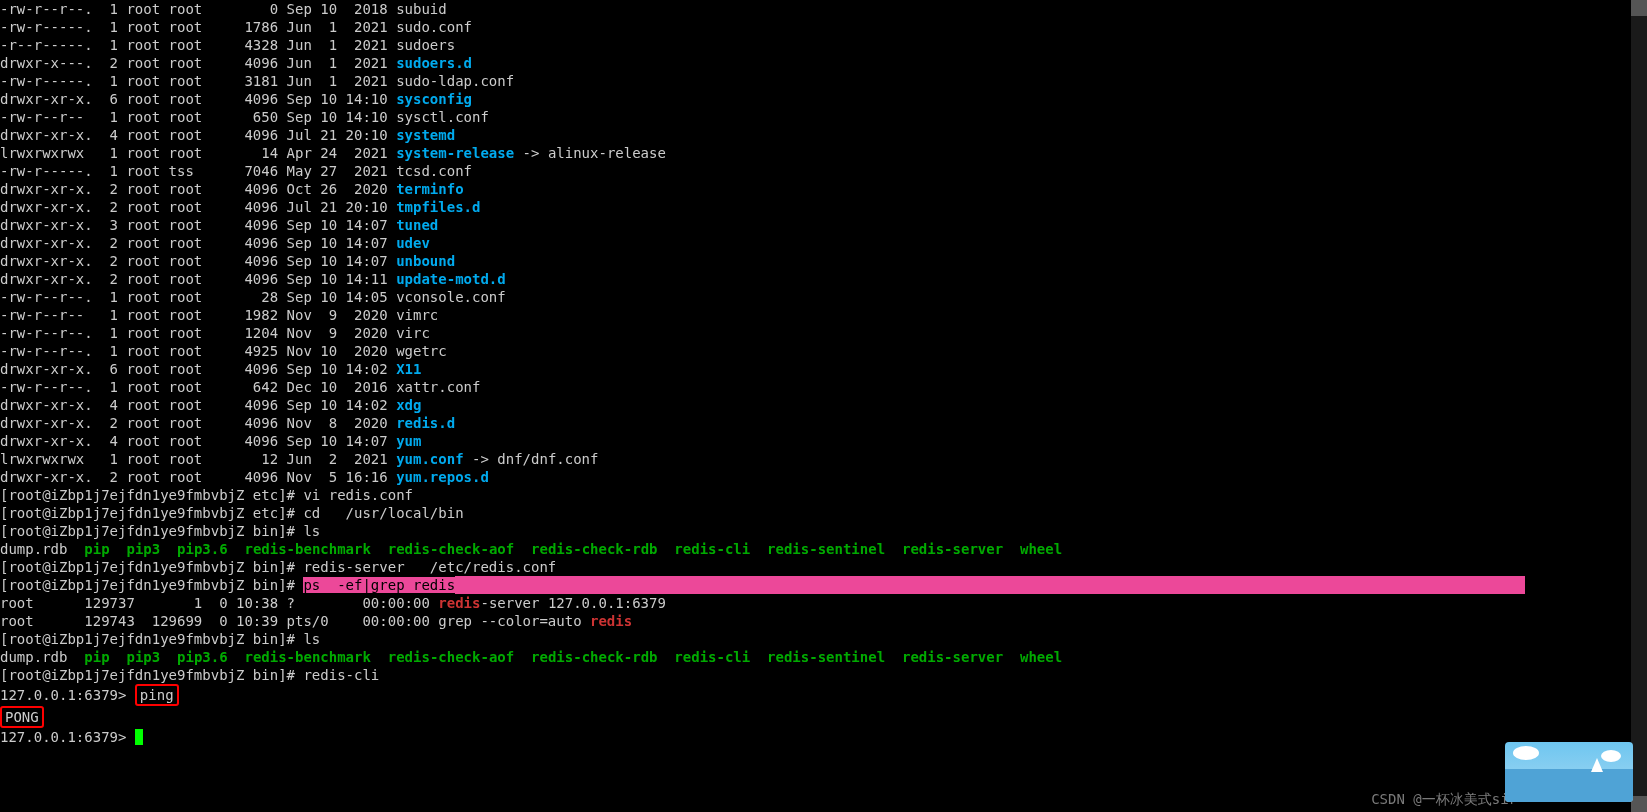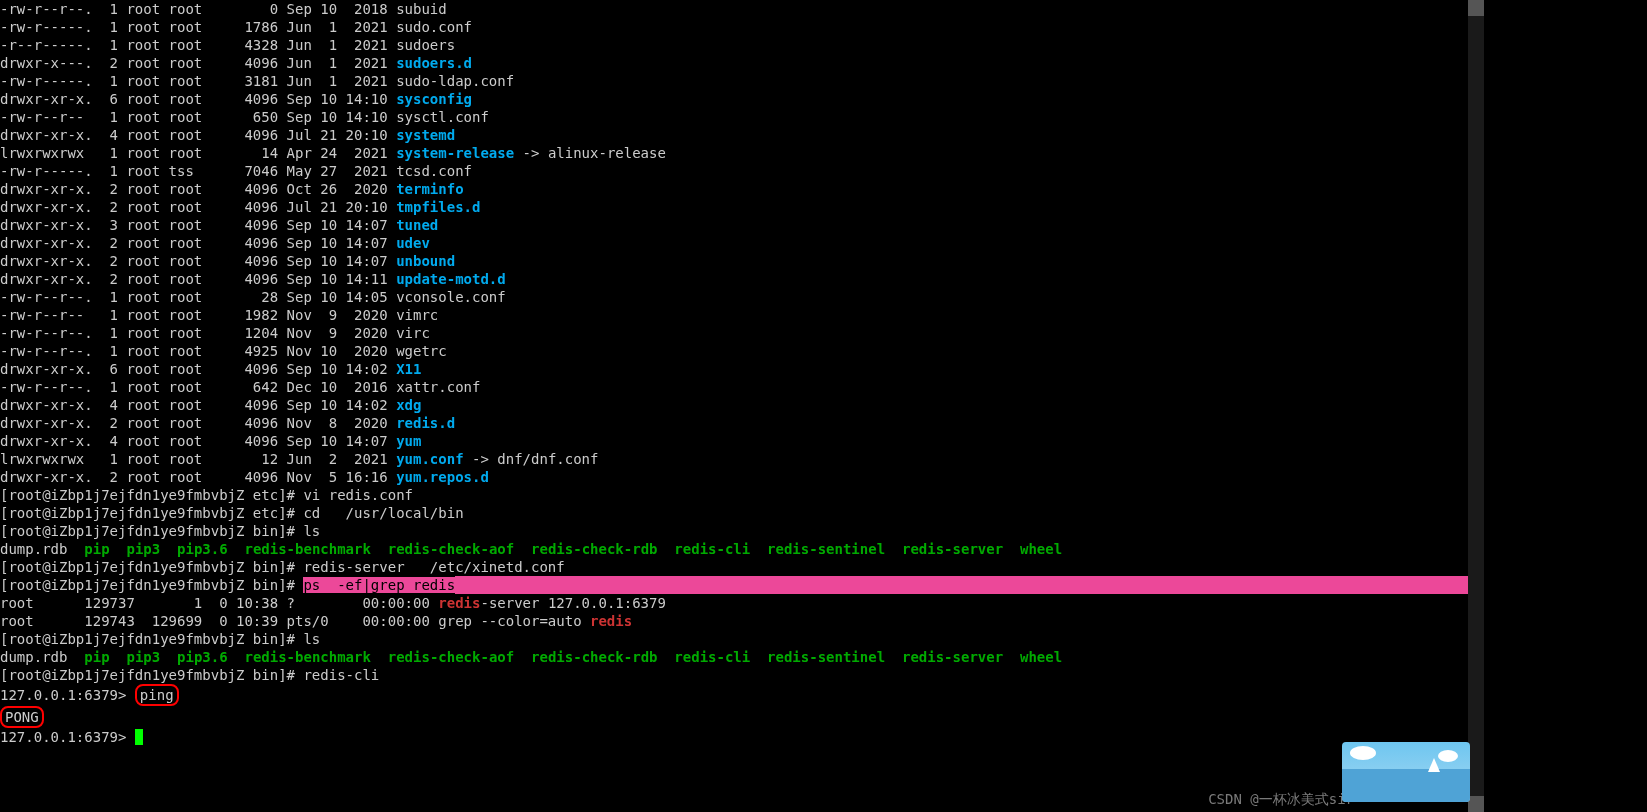--- a/index.html
+++ b/index.html
@@ -1,25 +1,25 @@
 <!DOCTYPE html>
 <html><head>
 <meta charset="utf-8">
 <style>
   html,body{margin:0;padding:0;background:#000;color:#ccc;font-family:Consolas,Menlo,monospace;font-size:14px;line-height:18px;overflow:hidden}
-  .terminal{position:relative;width:1484px;height:812px;overflow:hidden}
+  .terminal{position:relative;width:1647px;height:812px;overflow:hidden}
   .line{white-space:pre}
   .dir{color:#00aaee;font-weight:bold}
   .file{color:#ccc}
   .link{color:#00aaee;font-weight:bold}
   .exec{color:#00aa00;font-weight:bold}
   .match{color:#cc3333;font-weight:bold}
   .inverse{background:#ec4899;color:#000}
   .cursor{display:inline-block;width:8px;height:16px;background:#00ff00;vertical-align:text-bottom}
-  .red-box{border:2px solid #ff0000;border-radius:8px;padding:0 3px;display:inline-block}
+  .red-box{border:2px solid #ff0000;border-radius:3px;padding:0 3px;display:inline-block}
   .scrollbar{position:absolute;right:0;top:0;width:16px;height:100%;background:#1a1a1a}
   .scroll-thumb{position:absolute;right:0;width:16px;background:#555}
   .watermark{position:absolute;right:130px;bottom:4px;color:#888;font-size:14px;opacity:.9}
   .badge{position:absolute;right:14px;bottom:10px;width:128px;height:60px;background:linear-gradient(#6ec6f0,#a6d8f2);border-radius:4px;overflow:hidden}
   .badge .sea{position:absolute;bottom:0;left:0;right:0;height:55%;background:#4fa3d6}
   .badge .cloud{position:absolute;background:#fff;border-radius:50%}
   .badge .c1{width:26px;height:14px;top:4px;left:8px}
   .badge .c2{width:20px;height:12px;top:8px;right:12px}
   .badge .boat{position:absolute;bottom:30px;right:30px;width:0;height:0;border-left:6px solid transparent;border-right:6px solid transparent;border-bottom:14px solid #fff}
 </style>
@@ -56,21 +56,21 @@
       <div class="line">lrwxrwxrwx   1 root root       12 Jun  2  2021 <span class="link">yum.conf</span> -&gt; <span>dnf/dnf.conf</span></div>
       <div class="line">drwxr-xr-x.  2 root root     4096 Nov  5 16:16 <span class="dir">yum.repos.d</span></div>
     </div>
 
   <div class="line"><span>[root@iZbp1j7ejfdn1ye9fmbvbjZ etc]# </span><span>vi redis.conf</span></div>
   <div class="line"><span>[root@iZbp1j7ejfdn1ye9fmbvbjZ etc]# </span><span>cd   /usr/local/bin</span></div>
   <div class="line"><span>[root@iZbp1j7ejfdn1ye9fmbvbjZ bin]# </span><span>ls</span></div>
 
   <div class="line"><span>dump.rdb</span>  <span class="exec">pip</span>  <span class="exec">pip3</span>  <span class="exec">pip3.6</span>  <span class="exec">redis-benchmark</span>  <span class="exec">redis-check-aof</span>  <span class="exec">redis-check-rdb</span>  <span class="exec">redis-cli</span>  <span class="exec">redis-sentinel</span>  <span class="exec">redis-server</span>  <span class="exec">wheel</span></div>
 
-  <div class="line"><span>[root@iZbp1j7ejfdn1ye9fmbvbjZ bin]# </span><span>redis-server   /etc/xinetd.conf</span></div>
+  <div class="line"><span>[root@iZbp1j7ejfdn1ye9fmbvbjZ bin]# </span><span>redis-server   /etc/redis.conf</span></div>
   <div class="line"><span>[root@iZbp1j7ejfdn1ye9fmbvbjZ bin]# </span><span class="inverse">ps  -ef|grep redis</span><span class="inverse" style="display:inline-block;width:1070px">&nbsp;</span></div>
 
   <div class="line"><span>root      129737       1  0 10:38 ?        00:00:00 </span><span class="match">redis</span><span>-server 127.0.0.1:6379</span></div>
   <div class="line"><span>root      129743  129699  0 10:39 pts/0    00:00:00 grep --color=auto </span><span class="match">redis</span></div>
 
   <div class="line"><span>[root@iZbp1j7ejfdn1ye9fmbvbjZ bin]# </span><span>ls</span></div>
   <div class="line"><span>dump.rdb</span>  <span class="exec">pip</span>  <span class="exec">pip3</span>  <span class="exec">pip3.6</span>  <span class="exec">redis-benchmark</span>  <span class="exec">redis-check-aof</span>  <span class="exec">redis-check-rdb</span>  <span class="exec">redis-cli</span>  <span class="exec">redis-sentinel</span>  <span class="exec">redis-server</span>  <span class="exec">wheel</span></div>
 
   <div class="line"><span>[root@iZbp1j7ejfdn1ye9fmbvbjZ bin]# </span><span>redis-cli</span></div>
   <div class="line"><span>127.0.0.1:6379&gt; </span><span class="red-box">ping</span></div>

